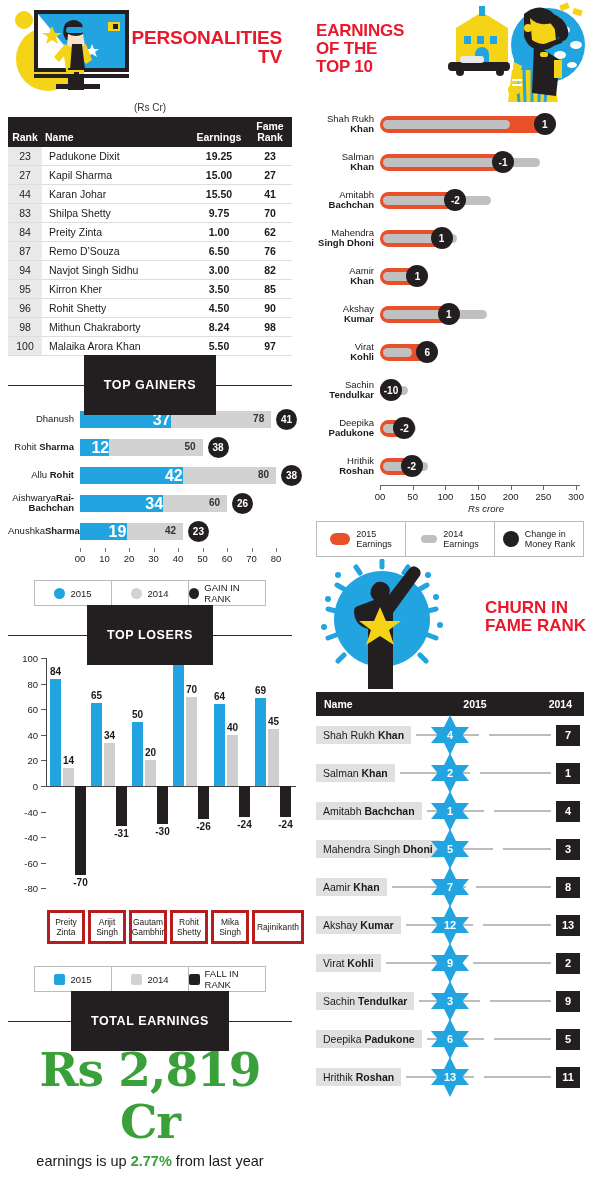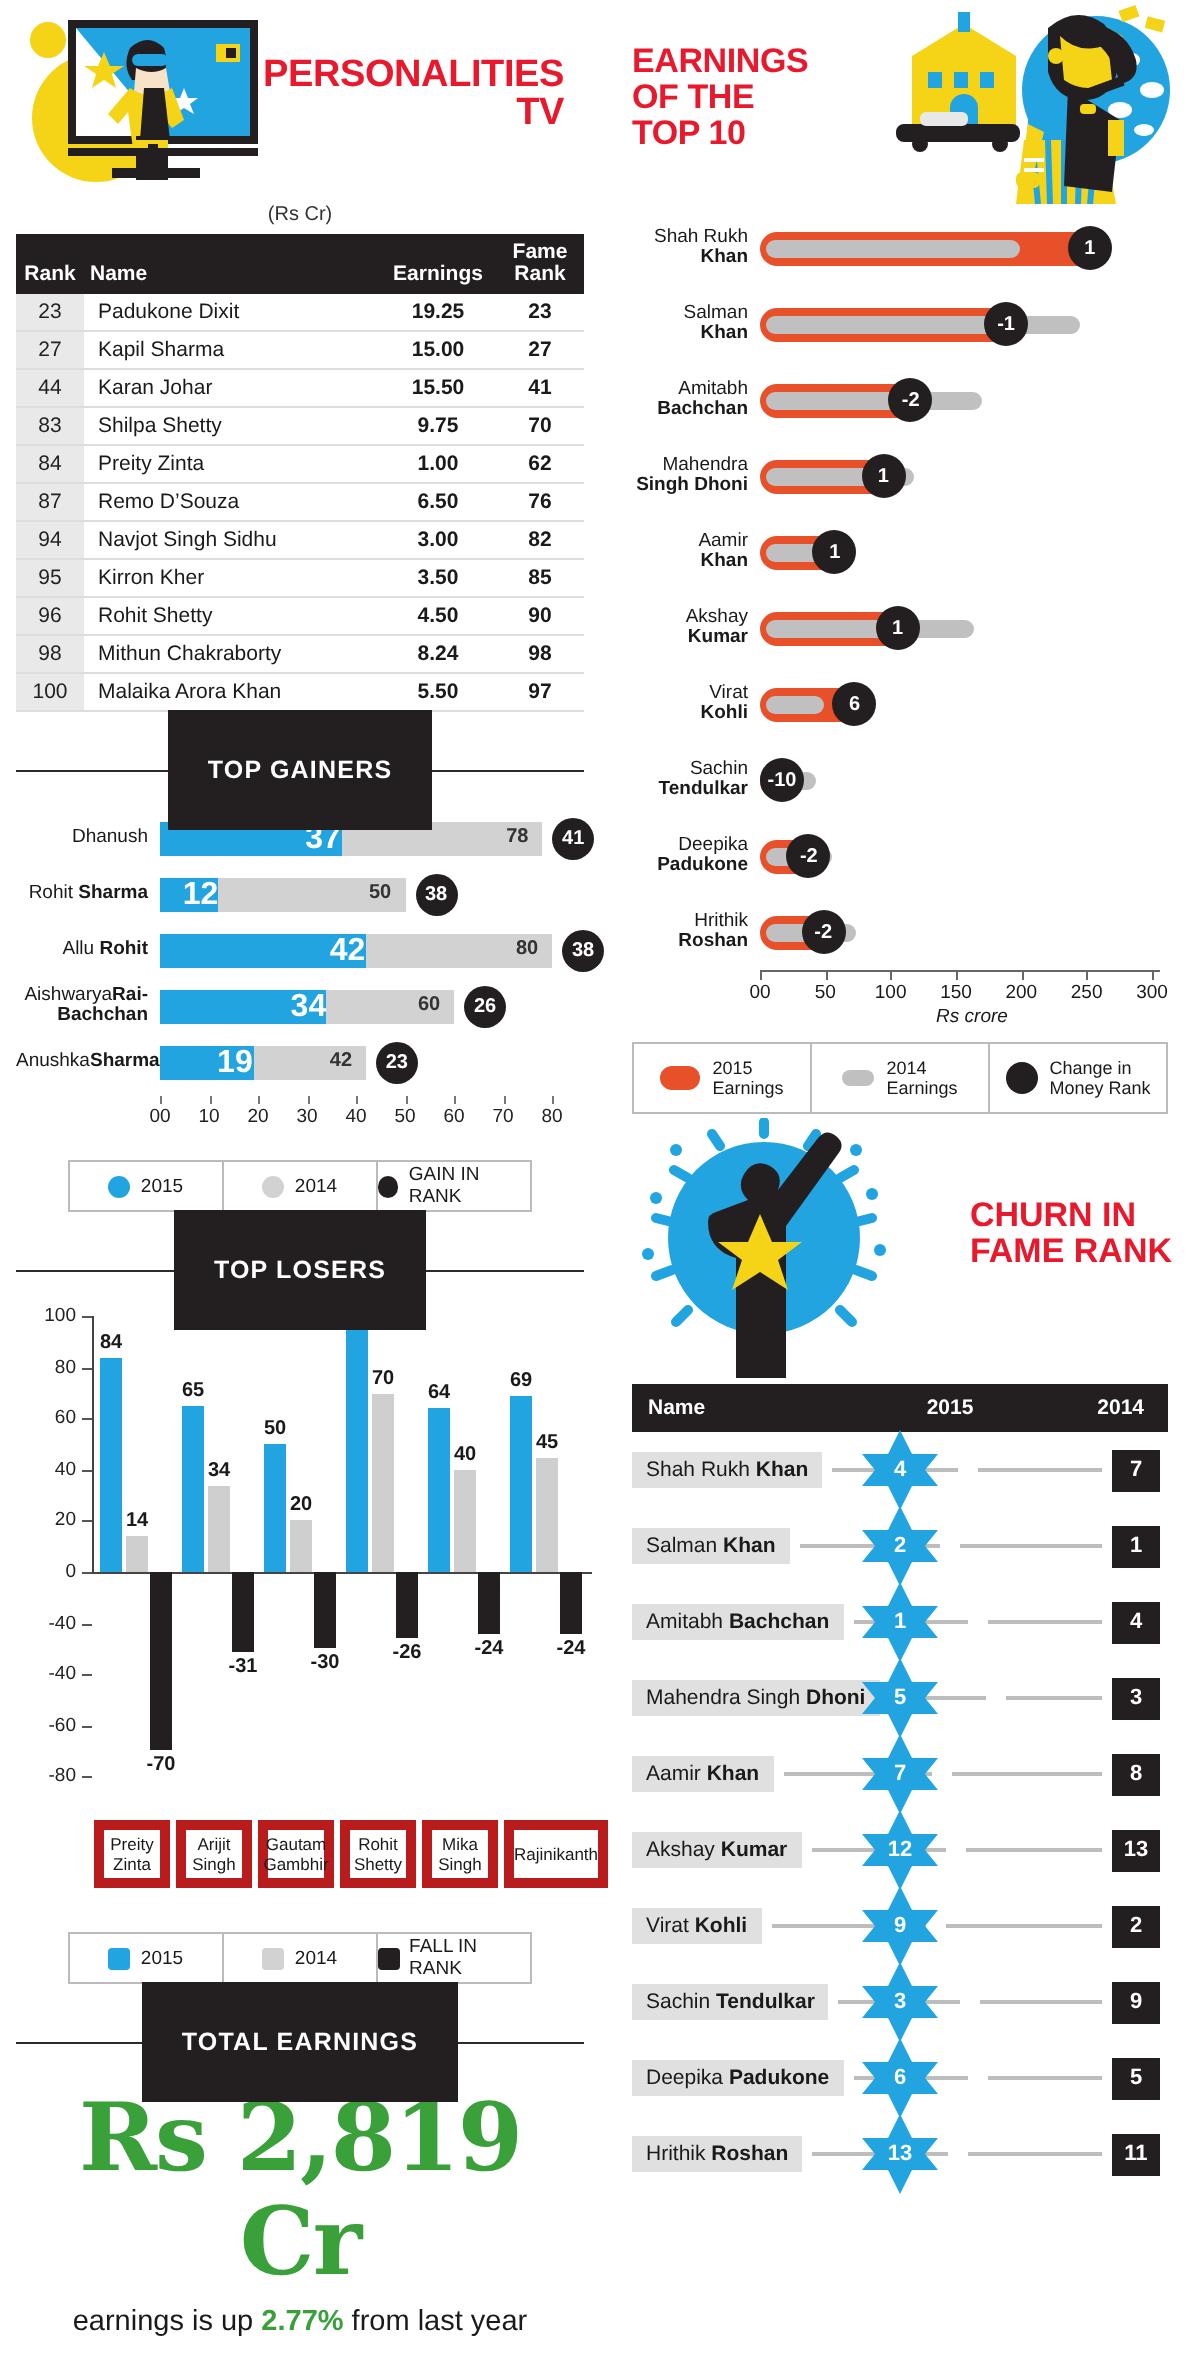--- a/index.html
+++ b/index.html
@@ -71,21 +71,21 @@
   .sw { width:11px; height:11px; border-radius:50%; display:inline-block; }
   .sw.sq { border-radius:2px; }
 
   
   .losers { position:relative; height:300px; }
   .l-axis-lab { position:absolute; font-size:9.5px; color:#222; right:0; transform:translateY(-50%); }
   .l-tick { position:absolute; width:5px; height:1px; background:#555; }
   .l-bar { position:absolute; }
   .l-val { position:absolute; font-size:10px; font-weight:bold; transform:translateX(-50%); }
   .lcat {
-    position:absolute; border:5px solid #b91c1c; font-size:8.5px; line-height:10px;
+    position:absolute; border:3px solid #b91c1c; font-size:8.5px; line-height:10px;
     display:flex; align-items:center; justify-content:center; text-align:center;
   }
 
   
   .bigrs { text-align:center; font-family:"DejaVu Serif", serif; font-weight:bold;
            font-size:47px; color:#3aa13a; line-height:52px; letter-spacing:-1px; margin-top:4px;}
   .sub { text-align:center; font-size:14.5px; line-height:19px; color:#1a1a1a; margin-top:4px; }
   .sub b { color:#3aa13a; font-weight:bold; }
 
   

